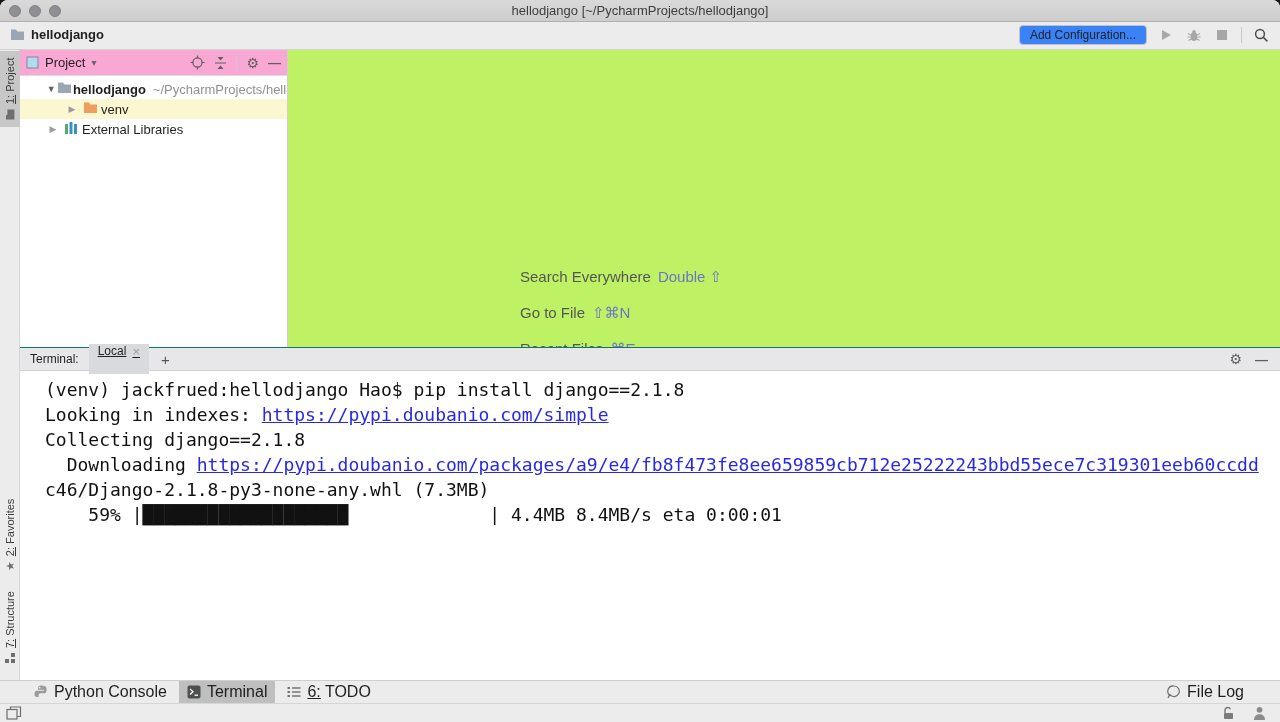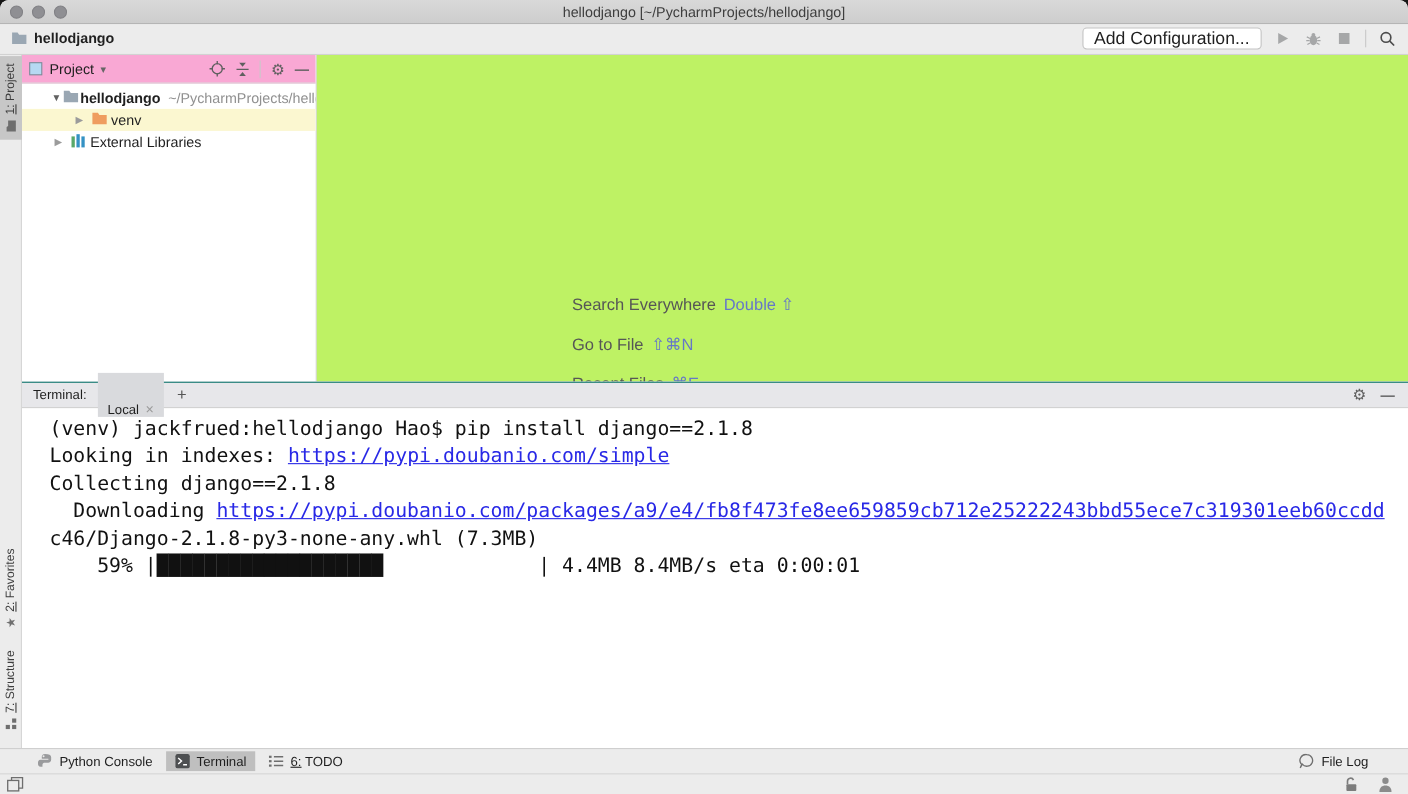--- a/index.html
+++ b/index.html
@@ -6,21 +6,21 @@
   .app{position:relative;width:1280px;height:722px;background:#ececec;overflow:hidden;border-radius:8px 8px 0 0;}
   
   .titlebar{position:absolute;top:0;left:0;width:1280px;height:22px;background:linear-gradient(#d9d9d9,#cdcdcd);border-bottom:1px solid #b0b0b0;box-sizing:border-box;}
   .traffic{position:absolute;left:9px;top:5px;display:flex;gap:8px;}
   .dot{width:12px;height:12px;border-radius:50%;background:#8f8f93;border:1px solid #828286;box-sizing:border-box;}
   .wtitle{position:absolute;left:0;right:0;top:0;height:22px;line-height:22px;text-align:center;font-size:13px;color:#3e3e3e;}
   
   .toolbar{position:absolute;top:22px;left:0;width:1280px;height:28px;background:#ececec;border-bottom:1px solid #d2d2d2;box-sizing:border-box;}
   .crumb{position:absolute;left:10px;top:5px;display:flex;align-items:center;gap:6px;font-size:13px;font-weight:bold;color:#1f1f1f;}
   .tb-right{position:absolute;right:10px;top:3px;display:flex;align-items:center;gap:10px;}
-  .addcfg{background:#ffffff;border:1px solid #c3c3c3;border-radius:4px;font-size:16px;color:#1f1f1f;padding:3px 10px;height:20px;box-sizing:border-box;line-height:13px;}
+  .addcfg{background:#3b82f6;border:1px solid #c3c3c3;border-radius:4px;font-size:12px;color:#1f1f1f;padding:3px 10px;height:20px;box-sizing:border-box;line-height:13px;}
   .tbsep{width:1px;height:16px;background:#c9c9c9;}
   .iconbtn{display:flex;align-items:center;justify-content:center;width:18px;height:18px;}
   .stripe{position:absolute;top:50px;left:0;width:20px;height:630px;background:#ececec;border-right:1px solid #d6d6d6;box-sizing:border-box;}
   .vwrap{position:absolute;transform:rotate(-90deg);transform-origin:left top;white-space:nowrap;display:flex;align-items:center;gap:5px;height:20px;font-size:11px;color:#3c3c3c;padding:0 7px;box-sizing:border-box;}
   .vwrap.active{background:#c7c7c7;}
   .mn{display:inline-block;}
   .mn::first-letter{text-decoration:underline;}
   .proj-panel{position:absolute;top:50px;left:20px;width:268px;height:297px;background:#fff;border-right:1px solid #cfcfcf;box-sizing:border-box;overflow:hidden;}
   .pp-header{height:26px;background:#f9a8d4;border-bottom:1px solid #dcdcdc;display:flex;align-items:center;padding:0 6px;box-sizing:border-box;}
   .pp-title{display:flex;align-items:center;gap:6px;font-size:13px;color:#1f1f1f;}
@@ -37,29 +37,29 @@
   .troot{font-weight:bold;}
   .tpath{color:#909090;margin-left:7px;overflow:hidden;}
   .editor{position:absolute;top:50px;left:288px;width:992px;height:297px;background:#bef264;overflow:hidden;}
   .hints{position:absolute;left:232px;top:218px;}
   .hintrow{height:22px;margin-bottom:14px;font-size:15px;color:#565656;white-space:nowrap;}
   .hintkey{color:#6577c8;margin-left:7px;}
   
   .terminal{position:absolute;top:347px;left:20px;width:1260px;height:333px;background:#fff;}
   .term-bar{height:24px;background:#e7e7ea;border-top:1px solid #0f766e;border-bottom:1px solid #d2d2d2;box-sizing:border-box;display:flex;align-items:center;font-size:12px;color:#1f1f1f;}
   .term-label{margin-left:10px;margin-right:10px;}
-  .term-tab{background:#d9dadd;height:40px;display:flex;align-items:flex-end;gap:6px;padding:0 9px;}
+  .term-tab{background:#d9dadd;height:30px;display:flex;align-items:flex-start;gap:6px;padding:0 9px;text-decoration:underline;}
   .tabclose{color:#9a9a9a;font-size:13px;}
   .tabplus{margin-left:12px;color:#555;font-size:15px;}
   .term-bar-right{margin-left:auto;display:flex;align-items:center;gap:13px;margin-right:12px;}
   .term-body{padding:6px 0 0 25px;font-family:"DejaVu Sans Mono","Liberation Mono",monospace;font-size:18px;color:#111;}
   .tline{height:25px;line-height:25px;white-space:pre;}
   .tlink{color:#2828e6;text-decoration:underline;}
   
-  .twbar{position:absolute;top:680px;left:0;width:1280px;height:23px;background:#ececec;border-top:1px solid #cfcfcf;box-sizing:border-box;display:flex;align-items:center;font-size:12px;color:#1f1f1f;}
+  .twbar{position:absolute;top:680px;left:0;width:1280px;height:23px;background:#ececec;border-top:1px solid #cfcfcf;box-sizing:border-box;display:flex;align-items:center;font-size:16px;color:#1f1f1f;}
   .twitem{display:flex;align-items:center;gap:6px;padding:2px 8px;margin-left:4px;}
   .twitem.first{margin-left:26px;}
   .twitem.active{background:#bfbfbf;}
   .twbar-right{margin-left:auto;display:flex;align-items:center;gap:6px;margin-right:28px;}
   .statusbar{position:absolute;top:703px;left:0;width:1280px;height:19px;background:#ececec;border-top:1px solid #d6d6d6;box-sizing:border-box;}
   .sb-left{position:absolute;left:6px;top:2px;}
   .sb-right{position:absolute;right:14px;top:2px;display:flex;gap:18px;align-items:center;}
   svg{display:block;}
 </style>
 </head>

